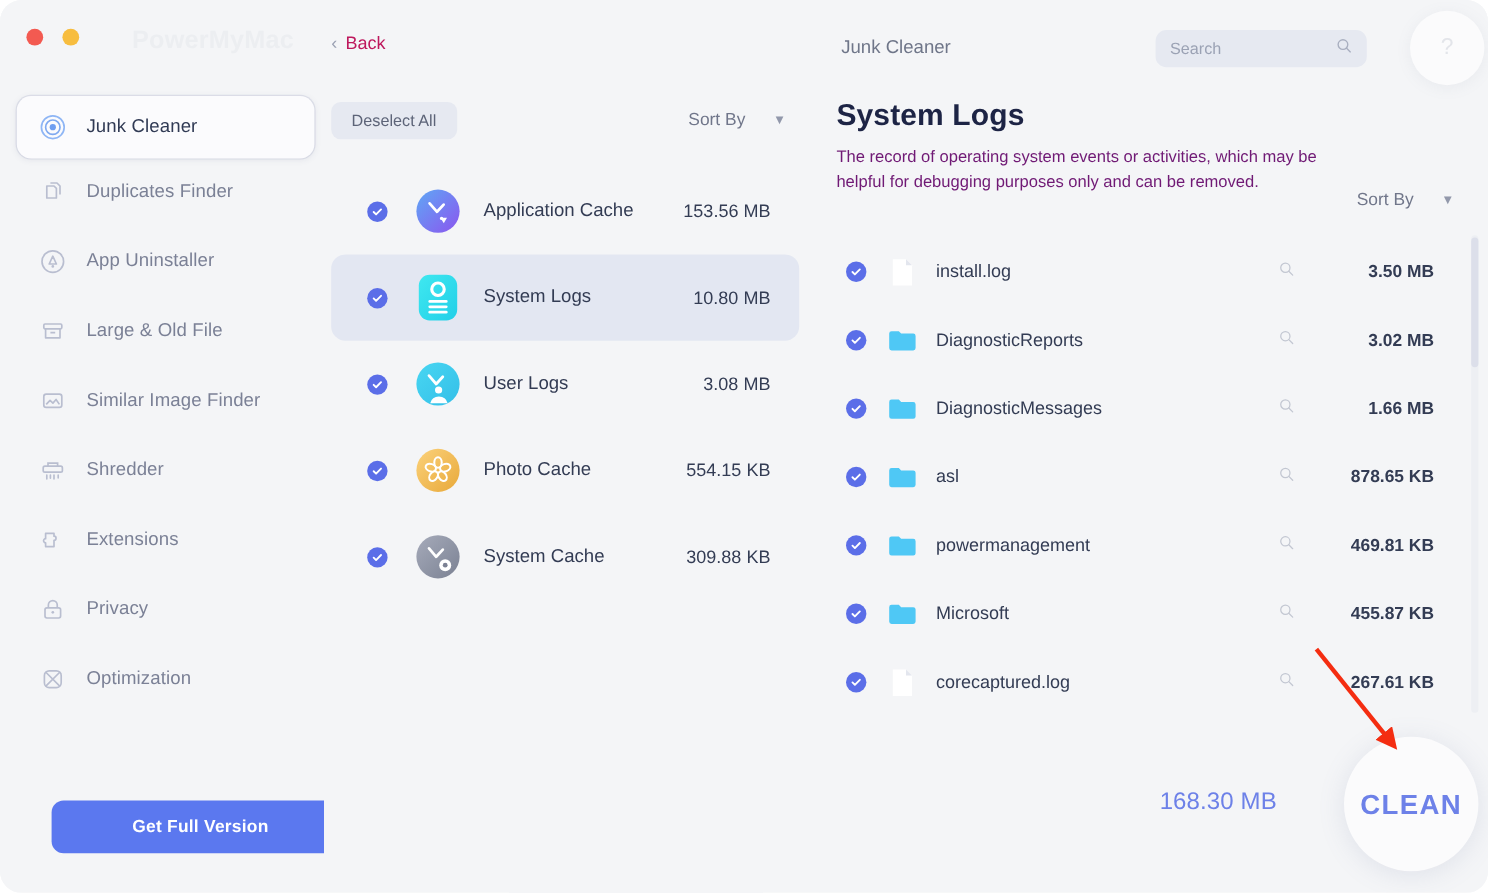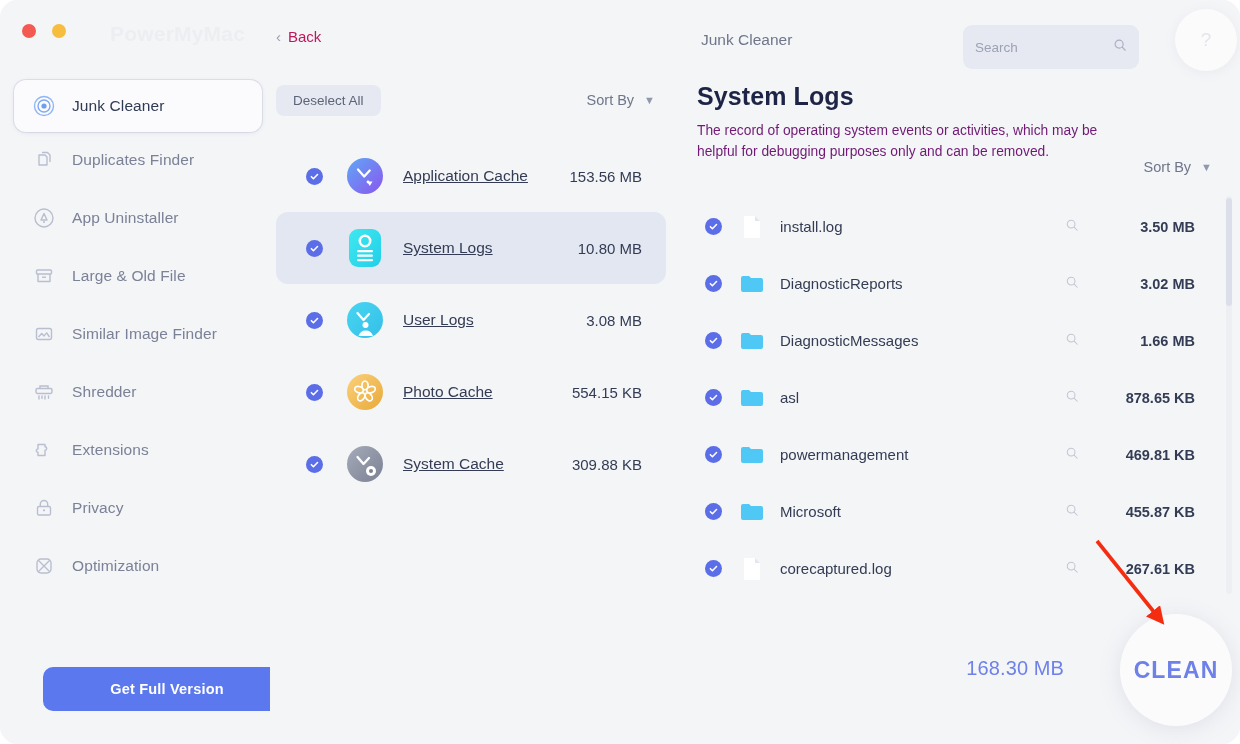--- a/index.html
+++ b/index.html
@@ -97,21 +97,21 @@
     position: absolute; left: 6px; top: 85px;
     height: 31px; padding: 0 17px;
     background: #e6e9f1;
     border: none; border-radius: 8px;
     color: #5d6478; font-size: 13.5px;
     font-family: "Liberation Sans", sans-serif;
     display: flex; align-items: center;
     cursor: pointer;
   }
   .sortby {
-    display: flex; align-items: center; gap: 10px;
+    display: flex; align-items: center; gap: 23px;
     font-size: 14.5px; color: #70768a; cursor: pointer;
   }
   .sortby .chev { font-size: 11px; color: #9298ab; }
   #mid .sortby { position: absolute; right: 28px; top: 92px; }
 
   .cat-list { position: absolute; left: 6px; top: 140px; width: 390px; }
   .cat-row {
     position: relative;
     display: flex; align-items: center;
     height: 72px;
@@ -131,41 +131,40 @@
     width: 40px; height: 40px;
     margin-left: 22px;
     flex: 0 0 40px;
     display:flex; align-items:center; justify-content:center;
   }
   .cat-name {
     margin-left: 18px;
     font-size: 15.5px; color: #333c54;
     line-height: 1.25;
     width: 145px;
-    text-decoration: underline;
   }
   .cat-size {
     margin-left: auto; margin-right: 24px;
     font-size: 15px; color: #333c54;
     white-space: nowrap;
   }
 
   
   #right {
     position: absolute; left: 683px; top: 0;
     width: 557px; height: 744px;
     background: #f4f5f7;
   }
   .crumb {
     position: absolute; left: 18px; top: 31px;
     font-size: 15.5px; color: #6f7689;
   }
   .search {
     position: absolute; left: 280px; top: 25px;
-    width: 176px; height: 44px;
+    width: 176px; height: 31px;
     background: #e6e9f1;
     border-radius: 9px;
     display: flex; align-items: center;
     padding: 0 12px;
     cursor: text;
   }
   .search-text { font-size: 13.5px; color: #9ba2b4; flex: 1; }
   .search-ico { color: #a9afc0; }
   .help {
     position: absolute; left: 492px; top: 9px;

